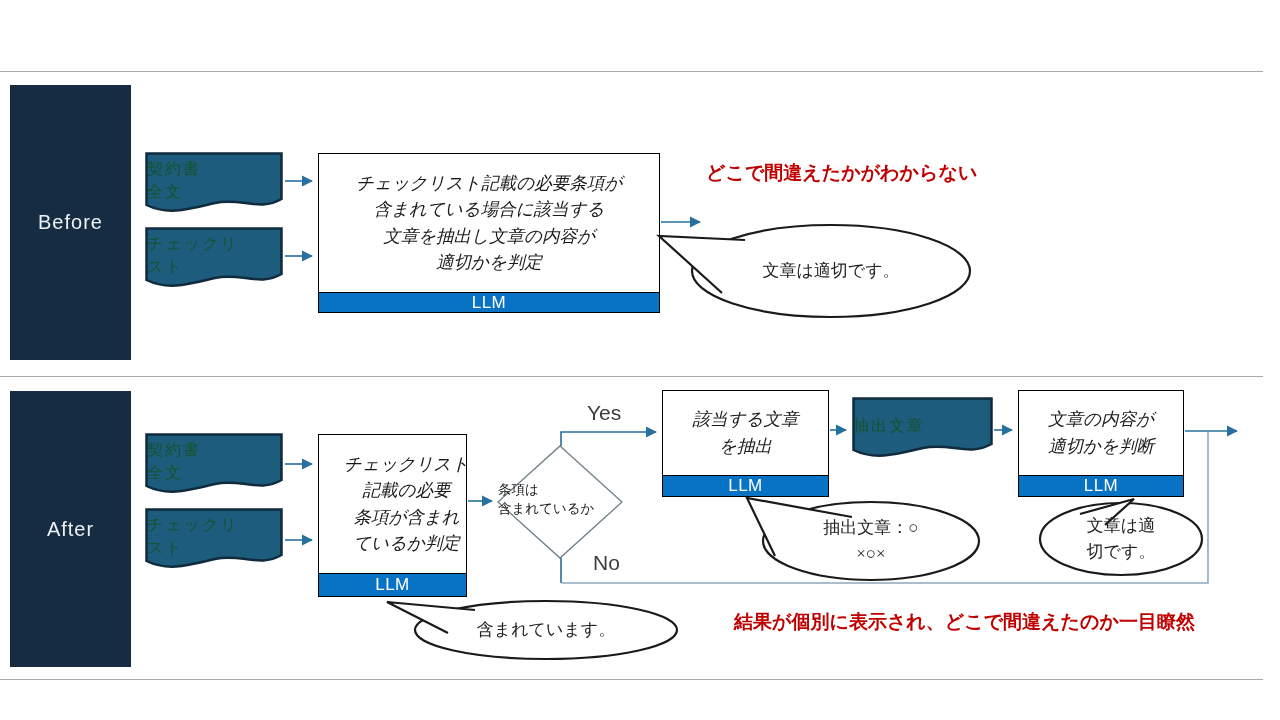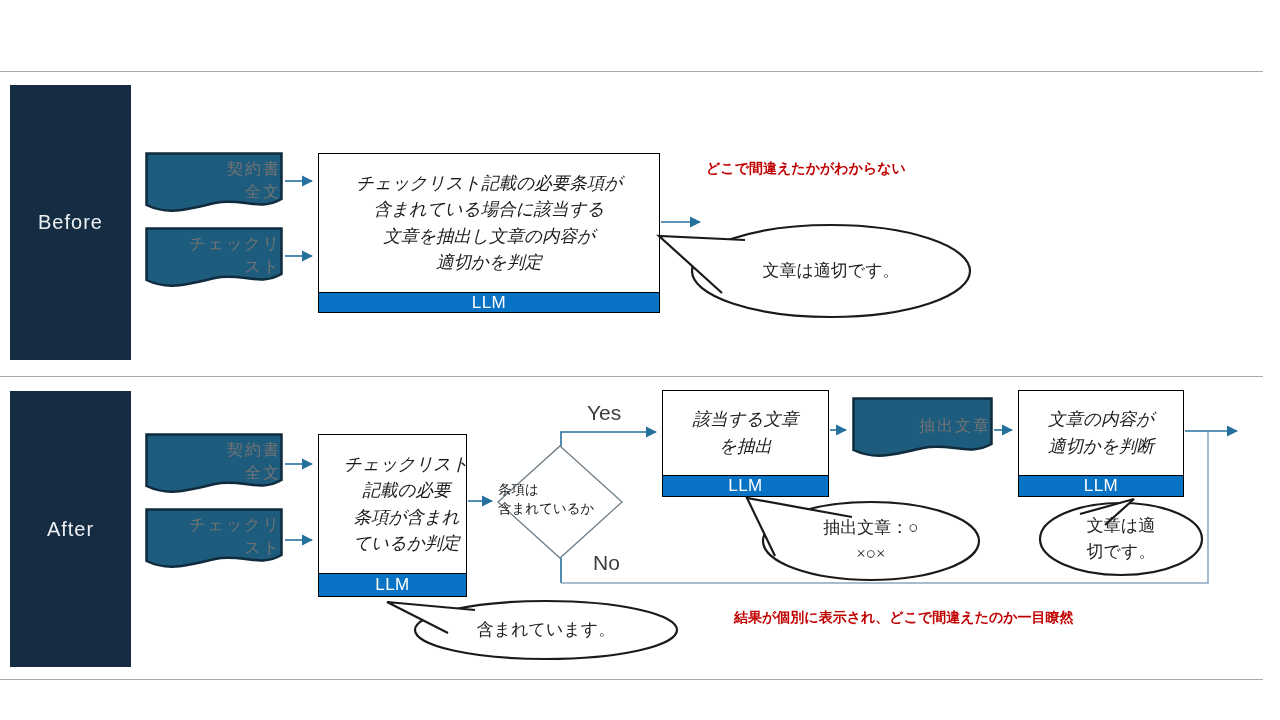--- a/index.html
+++ b/index.html
@@ -12,25 +12,25 @@
   body{background:#fff;font-family:"Liberation Sans","DejaVu Sans",sans-serif;}
   .canvas{position:relative;width:1263px;height:720px;background:#fff;overflow:hidden;}
   .divider{position:absolute;left:0;width:1263px;height:1px;background:var(--divider-gray);}
   .sidebar{position:absolute;left:10px;width:121px;background:var(--sidebar-navy);
     display:flex;align-items:center;justify-content:center;color:#EDF1F5;font-size:20px;letter-spacing:1px;}
   .procbox{position:absolute;background:#fff;border:1px solid #000;}
   .llmbar{position:absolute;background:var(--llm-blue);border:1px solid #000;
     display:flex;align-items:center;justify-content:center;color:#fff;font-size:17px;letter-spacing:.5px;}
   .boxtext{position:absolute;display:flex;align-items:center;justify-content:center;text-align:center;
     white-space:pre-line;font-size:17.5px;line-height:1.5;color:#1A1A1A;font-style:italic;}
-  .doctext{position:absolute;text-align:right;white-space:pre-line;color:#737373;
+  .doctext{position:absolute;text-align:left;white-space:pre-line;color:#14532d;
     font-size:16px;line-height:1.45;letter-spacing:2px;}
   .bubbletext{position:absolute;text-align:center;white-space:pre-line;
     font-family:"Liberation Serif","DejaVu Serif",serif;font-size:17px;line-height:1.55;color:#222;}
-  .redtext{position:absolute;color:var(--annotation-red);font-size:14px;font-weight:bold;white-space:nowrap;}
+  .redtext{position:absolute;color:var(--annotation-red);font-size:19px;font-weight:bold;white-space:nowrap;}
   .branchlabel{position:absolute;color:#3D3D3D;font-size:21px;}
   .decisiontext{position:absolute;text-align:left;white-space:pre-line;font-size:13.5px;line-height:1.4;color:#1A1A1A;}
   svg.layer{position:absolute;left:0;top:0;pointer-events:none;}
 </style>
 </head>
 <body>
 
 <div class="canvas">
 
   <div class="divider" style="top:71px;"></div>

